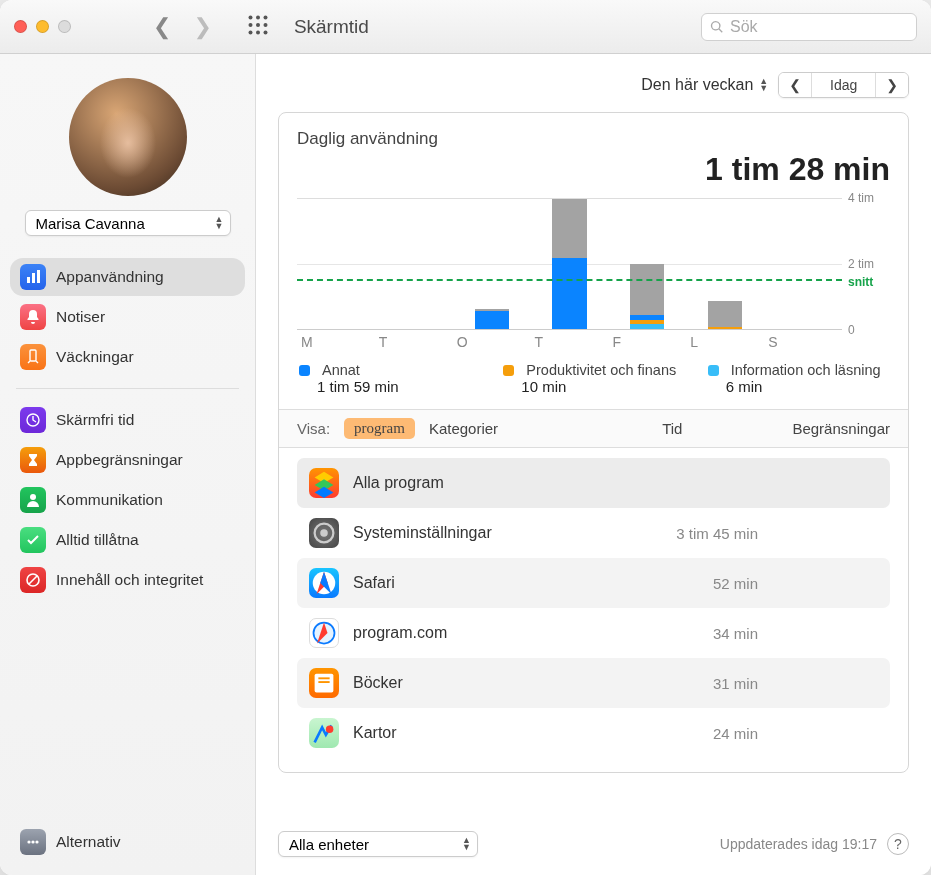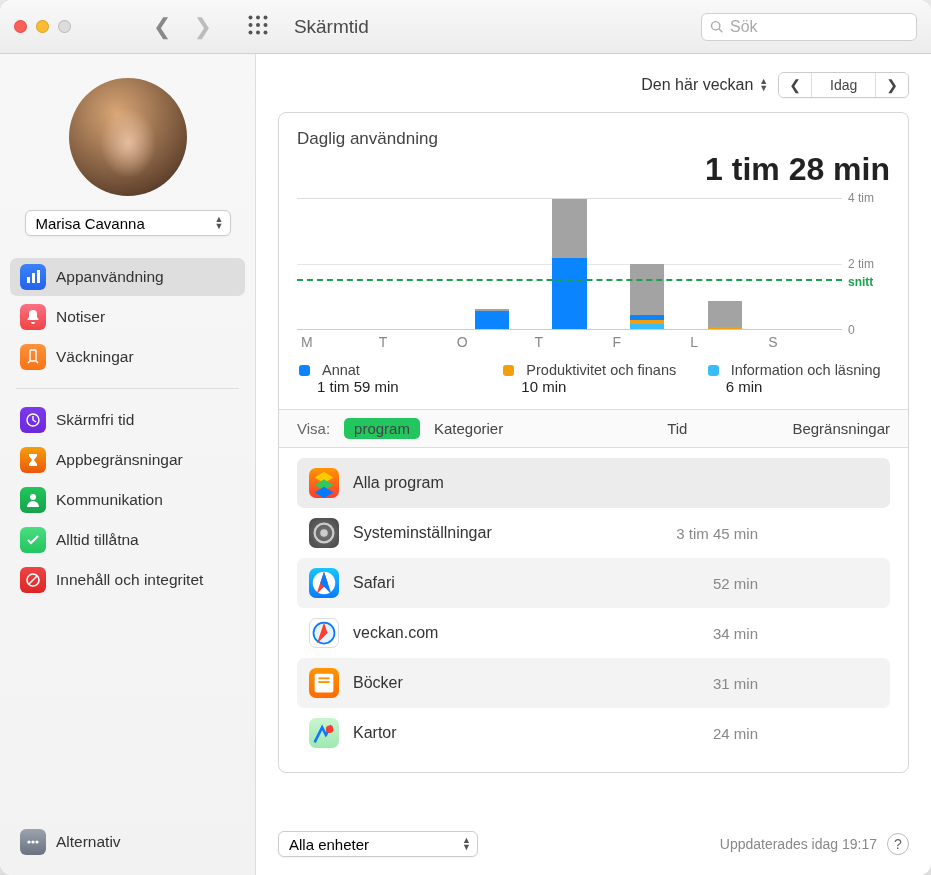--- a/index.html
+++ b/index.html
@@ -16,21 +16,21 @@
   .win-title { margin-left: 18px; font-size: 19px; color: #4a4a4a; font-weight: 500; }
   .searchbox { margin-left: auto; width: 216px; height: 28px; background: #fff; border: 1px solid #d0d0d0; border-radius: 6px; display: flex; align-items: center; padding: 0 8px; color: #aaa; font-size: 16px; gap: 6px; }
   .searchbox svg { width: 14px; height: 14px; fill: #aaa; }
   .body { flex: 1; display: flex; }
   .sidebar { width: 256px; background: linear-gradient(#f7f7f7,#f2f2f2); border-right: 1px solid #ddd; padding: 24px 10px 14px; display: flex; flex-direction: column; justify-content: center; }
   .avatar { width: 118px; height: 118px; border-radius: 50%; margin: 0 auto 14px; background: radial-gradient(circle at 40% 30%, #d9a675, #6b4a33 70%, #2e2218); position:relative; overflow:hidden;}
   .avatar::after { content:""; position:absolute; inset:0; background: radial-gradient(ellipse 40px 50px at 50% 55%, rgba(240,200,170,.85), transparent 70%);}
   .user-select { width: 206px; height: 26px; margin: 0 auto 22px; background: #fff; border: 1px solid #ccc; border-radius: 6px; display: flex; align-items: center; justify-content: space-between; padding: 0 6px 0 10px; font-size: 15px; box-shadow: 0 1px 2px rgba(0,0,0,.05);}
   .updown { color:#555; font-size:9px; line-height:7px; text-align:center;}
   .side-list { display: flex; flex-direction: column; gap: 2px; }
-  .side-item { display: flex; align-items: center; gap: 10px; padding: 6px 10px; border-radius: 7px; font-size: 15.5px; color: #333; cursor: default;}
+  .side-item { display: flex; align-items: center; gap: 10px; padding: 6px 10px; border-radius: 13px; font-size: 15.5px; color: #333; cursor: default;}
   .side-item.selected { background: #dedede; }
   .side-sep { height: 1px; background: #ddd; margin: 10px 6px; }
   .icon-box { width: 26px; height: 26px; border-radius: 6px; display:flex; align-items:center; justify-content:center; flex-shrink:0;}
   .icon-box svg { width:16px; height:16px; fill:#fff; }
   .ib-blue{background:linear-gradient(#3b82f6,#2563eb);} .ib-red{background:linear-gradient(#fb7185,#ef4444);} .ib-orange{background:linear-gradient(#fb923c,#f97316);} .ib-purple{background:linear-gradient(#7c3aed,#6d28d9);} .ib-amber{background:linear-gradient(#f59e0b,#ea580c);} .ib-green{background:linear-gradient(#22c55e,#16a34a);} .ib-green2{background:linear-gradient(#4ade80,#22c55e);} .ib-red2{background:linear-gradient(#ef4444,#dc2626);} .ib-gray{background:linear-gradient(#9ca3af,#6b7280);}
   .sidebar-footer { margin-top: auto; }
   
   .main { flex:1; padding: 18px 22px 18px 22px; display:flex; flex-direction:column; background:#fff;}
   .topbar { display:flex; align-items:center; justify-content:flex-end; gap:10px; margin-bottom:14px;}
   .week-select { display:flex; align-items:center; gap:6px; font-size:16px; color:#333;}
@@ -59,21 +59,21 @@
   .x-labels div{flex:1; font-size:14px; color:#888; padding-left:4px;}
   
   .legend { display:flex; gap:24px; margin-top:12px; padding:0 2px 8px;}
   .legend-col { flex:1;}
   .legend-row { display:flex; align-items:center; gap:12px; font-size:14.5px; color:#444;}
   .swatch { width:11px; height:11px; border-radius:3px;}
   .legend-time { font-size:15px; color:#222; padding-left:18px;}
   
   .filterbar { border-top:1px solid #ddd; border-bottom:1px solid #ddd; margin:6px -18px 0; padding:8px 18px; display:flex; align-items:center; gap:14px; font-size:15px; color:#444; background:#fafafa;}
   .filterbar .lbl{color:#666;}
-  .pill { background:#22c55e; border-radius:5px; padding:2px 10px;}
+  .pill { background:#fdba74; border-radius:5px; padding:2px 10px;font-family:Liberation Serif, serif;}
   .filterbar .time{margin-left:150px;} .filterbar .right{margin-left:auto;}
   
   .app-list { margin:0 -18px; padding:10px 18px 14px;}
   .app-row { display:flex; align-items:center; gap:14px; padding:10px 12px; border-radius:7px; font-size:16px; color:#333;}
   .app-row.alt{background:#f3f3f3;}
   .app-row.hdr{background:#ececec;}
   .app-icon{width:30px; height:30px; border-radius:7px; display:flex;align-items:center;justify-content:center;flex-shrink:0;}
   .app-time{margin-left:auto; color:#888; font-size:15px;margin-right:120px;}
   
   .bottombar { display:flex; align-items:center; margin-top:auto; padding-top:14px;}
@@ -355,21 +355,21 @@
               <span>Safari</span>
               <span class="app-time">52 min</span>
             </div>
             <div class="app-row ">
               <div class="app-icon" style="background: rgb(255, 255, 255); border: 1px solid rgb(221, 221, 221);">
                 <svg viewBox="0 0 16 16">
                   <circle cx="8" cy="8" r="6" fill="#e5f3ff" stroke="#0a7aff"></circle>
                   <path d="M8 2l2 6-6 6 2-6z" fill="#ff3b30"></path>
                 </svg>
               </div>
-              <span>veckan.com</span>
+              <span>program.com</span>
               <span class="app-time">34 min</span>
             </div>
             <div class="app-row alt">
               <div class="app-icon" style="background: linear-gradient(rgb(255, 149, 0), rgb(255, 106, 0));">
                 <svg viewBox="0 0 16 16">
                   <rect x="3" y="3" width="10" height="10" rx="1" fill="#fff"></rect>
                   <rect x="5" y="5" width="6" height="1" fill="#ff9500"></rect>
                   <rect x="5" y="7" width="6" height="1" fill="#ff9500"></rect>
                 </svg>
               </div>

